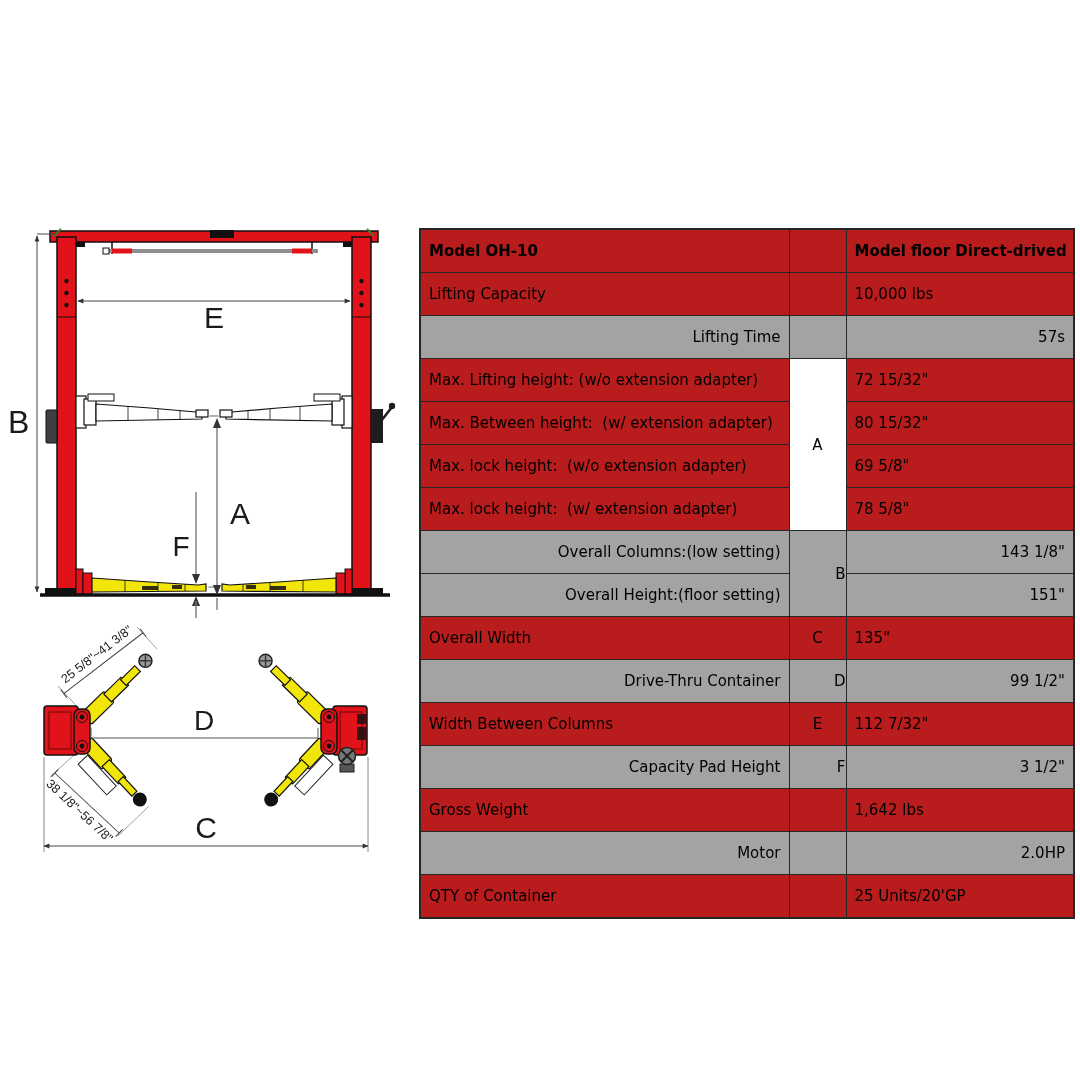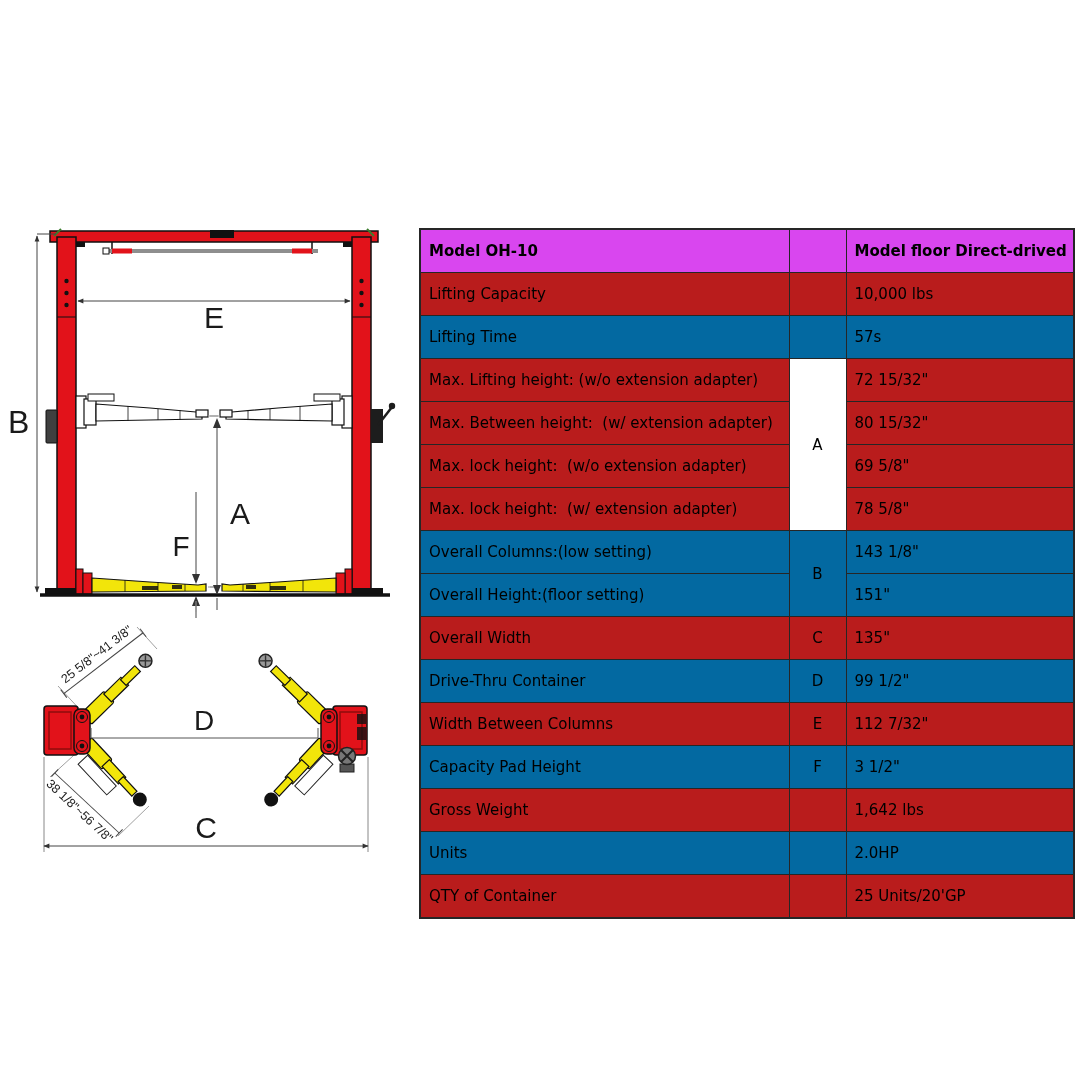--- a/index.html
+++ b/index.html
@@ -3,24 +3,24 @@
 <meta charset="utf-8">
 <style>
   html,body{margin:0;padding:0;background:#fff;}
   .canvas{position:relative;width:1080px;height:1080px;background:#ffffff;overflow:hidden;
           font-family:"DejaVu Sans",sans-serif;}
   
   .spec-table{position:absolute;left:419px;top:228px;width:654px;border-collapse:collapse;
               table-layout:fixed;font-size:15px;color:#000;border:2px solid #262626;}
   .spec-table td{border:1px solid #262626;height:38px;padding:2px 8px;background:#b91c1c;
                  overflow:hidden;white-space:pre;vertical-align:middle;}
-  .spec-table tr.pink td{background:#0369a1;}
+  .spec-table tr.pink td{background:#a3a3a3;text-align:right;}
   .spec-table td.letter{text-align:center;padding:0;}
   .spec-table td.wletter{background:#fff;} 
-  .spec-table tr.hdr td{font-weight:bold;background:#d946ef;}
+  .spec-table tr.hdr td{font-weight:bold;background:#b91c1c;}
   
   .diagram{position:absolute;left:0;top:215px;width:420px;height:660px;}
   .dimtxt{font-family:"Liberation Sans","DejaVu Sans",sans-serif;fill:#1a1a1a;}
 </style>
 </head>
 <body>
 
 <div class="canvas">
 
   <svg class="diagram" viewBox="0 215 420 660" width="420" height="660" xmlns="http://www.w3.org/2000/svg">
@@ -273,21 +273,21 @@
       <td>Capacity Pad Height</td>
       <td class="letter">F</td>
       <td>3 1/2"</td>
     </tr>
     <tr>
       <td>Gross Weight</td>
       <td class="letter"></td>
       <td>1,642 lbs</td>
     </tr>
     <tr class="pink">
-      <td>Units</td>
+      <td>Motor</td>
       <td class="letter"></td>
       <td>2.0HP</td>
     </tr>
     <tr>
       <td>QTY of Container</td>
       <td class="letter"></td>
       <td>25 Units/20'GP</td>
     </tr>
   </tbody>
     </table>

